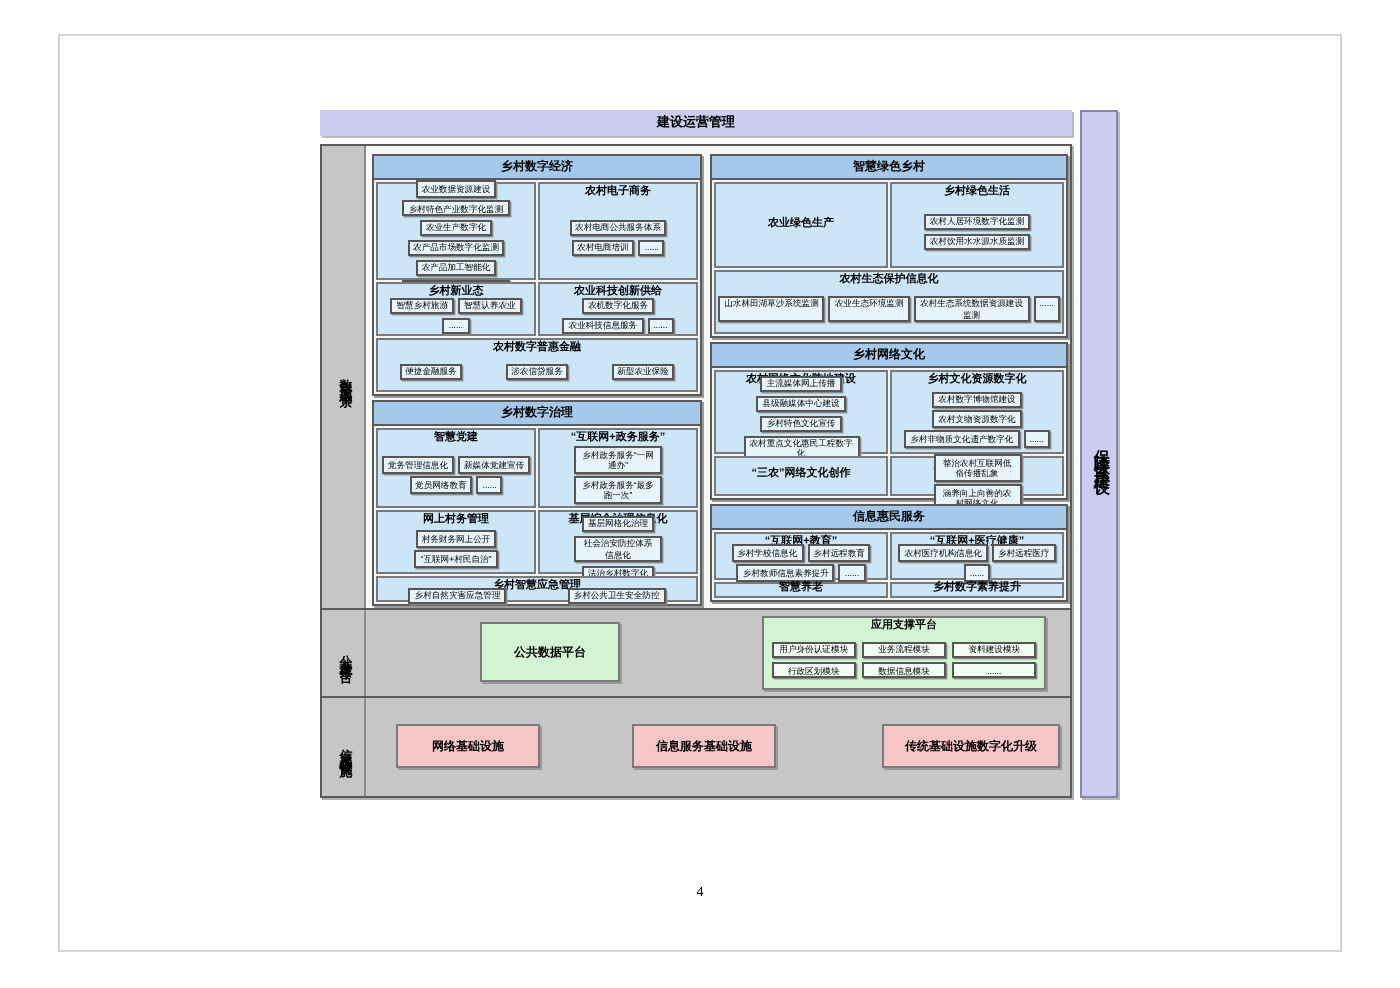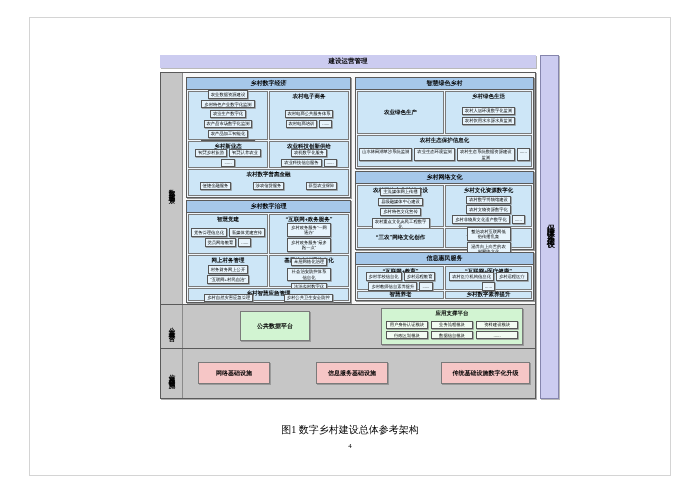--- a/index.html
+++ b/index.html
@@ -302,15 +302,14 @@
       <div class="vlabel">信息基础设施</div>
       <div class="content">
         <div class="pink-box" id="infra-net">网络基础设施</div>
         <div class="pink-box" id="infra-info">信息服务基础设施</div>
         <div class="pink-box" id="infra-upgrade">传统基础设施数字化升级</div>
       </div>
     </div>
 
   </div>
 
-  <div class="caption">图1  数字乡村建设总体参考架构</div>
   <div class="pagenum">4</div>
 </div>
 
 </body></html>

